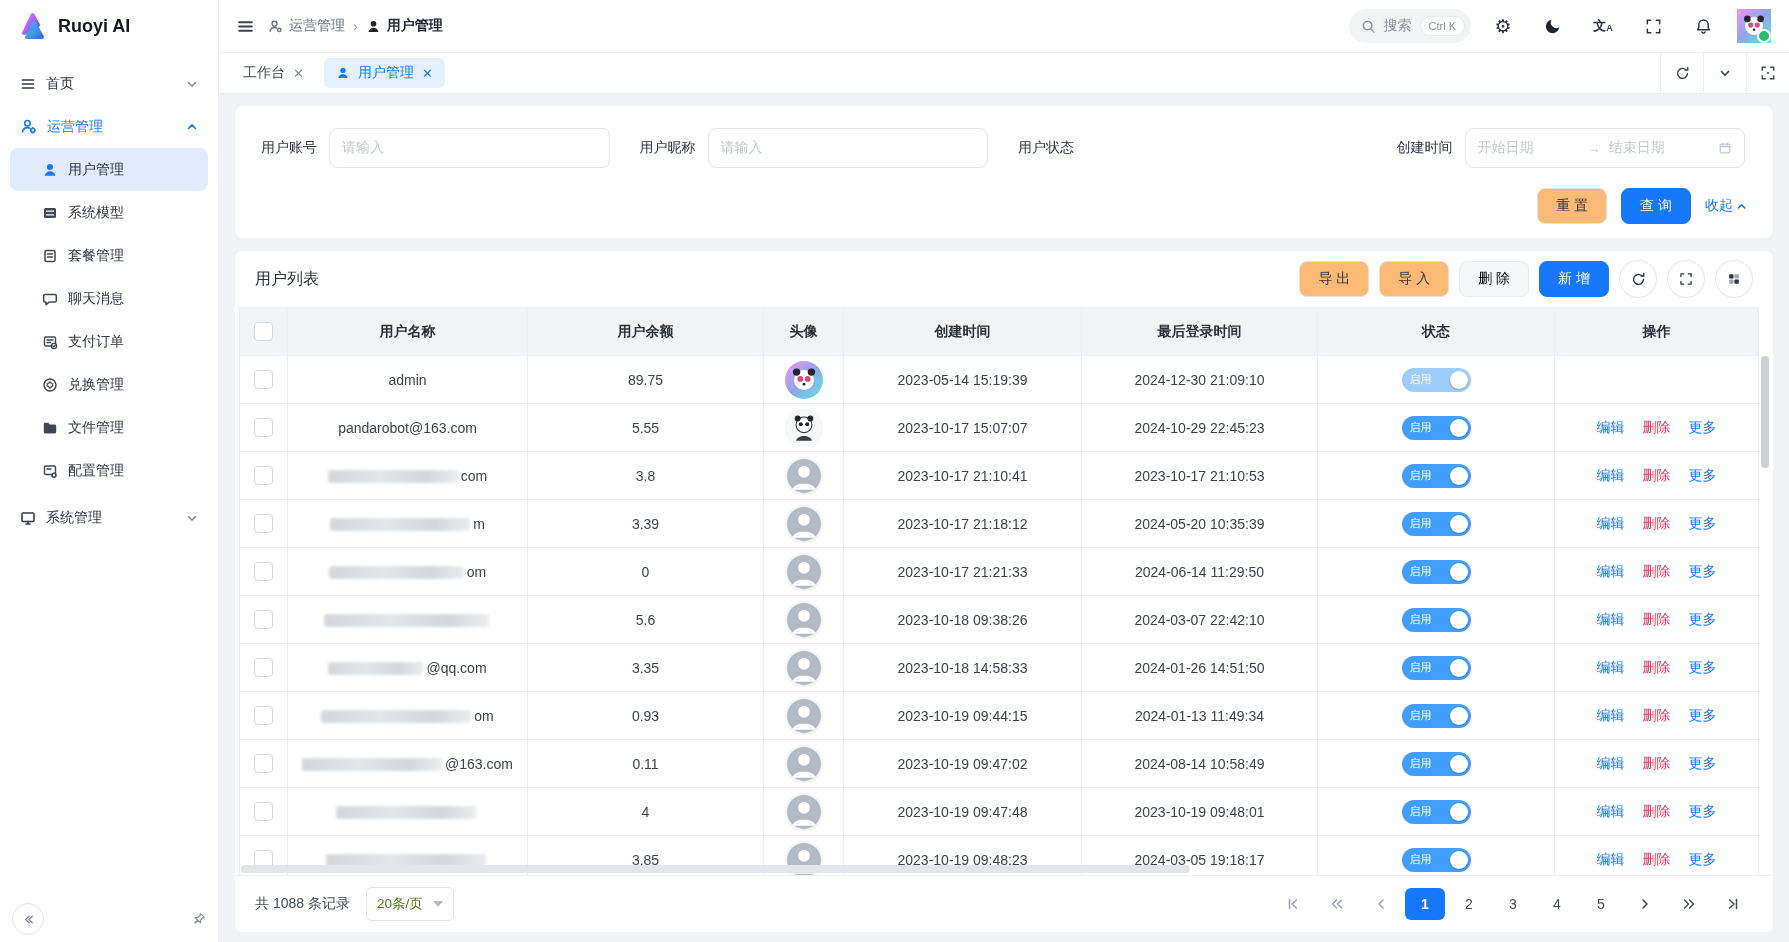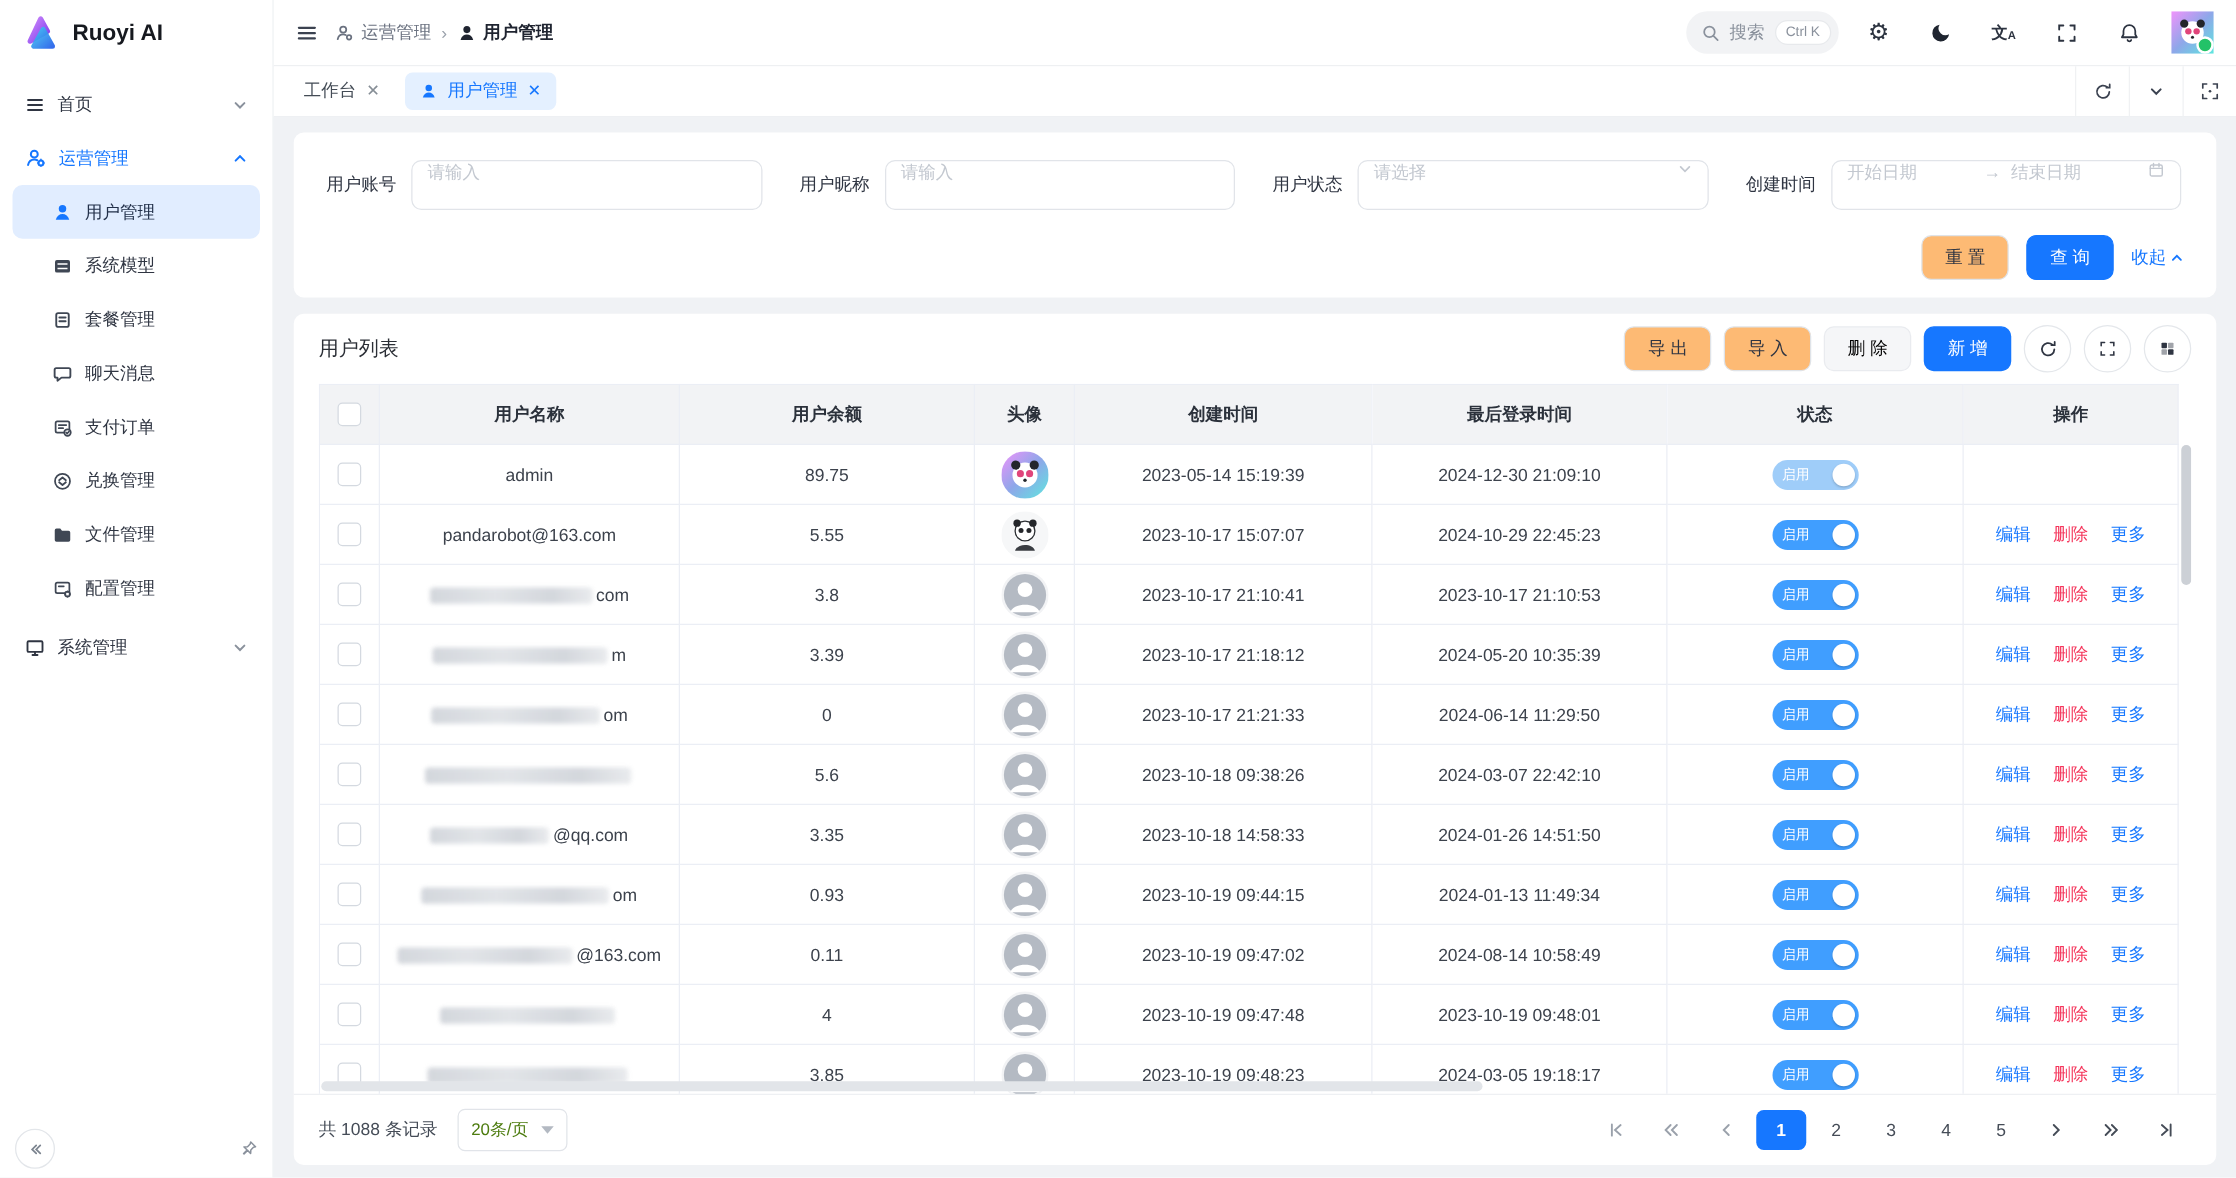--- a/index.html
+++ b/index.html
@@ -47,35 +47,35 @@
   .tab.active .x{color:#1677ff}
   .tabbar-right{margin-left:auto;display:flex;align-items:stretch;height:100%}
   .trbtn{width:42px;display:flex;align-items:center;justify-content:center;color:#3b4250;border-left:1px solid #f0f1f3;cursor:pointer}
   
   .content{flex:1;min-height:0;background:#f0f2f5;padding:12px 16px 10px;display:flex;flex-direction:column;gap:13px}
   .filter-card{background:#fff;border-radius:8px;padding:22px 26px 14px;flex:none}
   .frow{display:flex;align-items:center}
   .fgroup{display:flex;align-items:center;flex:1;padding-right:30px}
   .fgroup:last-child{padding-right:2px}
   .flabel{margin-right:12px;color:#2f3542;white-space:nowrap}
-  .fctl{flex:1;height:38px;border:1px solid #e1e4e9;border-radius:8px;display:flex;align-items:flex-start;padding:0 12px;gap:8px;background:#fff}
+  .fctl{flex:1;height:38px;border:1px solid #e1e4e9;border-radius:8px;display:flex;align-items:center;padding:0 12px;gap:8px;background:#fff}
   .ph{color:#c3c8d0;flex:1}
   .fctl .chev{color:#c3c8d0}
   .fbtns{display:flex;justify-content:flex-end;align-items:center;gap:14px;margin-top:20px}
   .btn{height:36px;padding:0 18px;border-radius:8px;border:1px solid #dfe3e8;background:#fdba74;color:#2f3542;font-size:14px;display:inline-flex;align-items:center;gap:6px;cursor:pointer}
   .btn.primary{background:#1677ff;border-color:#1677ff;color:#fff}
   .btn.disabled{background:#f5f6f8;border-color:#e9ebef;color:#000000;cursor:default}
   .linkblue{color:#1677ff;display:inline-flex;align-items:center;gap:3px;cursor:pointer}
   
   .table-card{background:#fff;border-radius:8px;flex:1;min-height:0;display:flex;flex-direction:column}
   .tc-head{height:56px;flex:none;display:flex;align-items:center;padding:0 20px}
   .tc-title{font-size:16px;font-weight:normal;color:#2b2f36}
   .tc-tools{margin-left:auto;display:flex;align-items:center;gap:10px}
   .circlebtn{width:36px;height:36px;border:1px solid #e4e7eb;border-radius:50%;display:flex;align-items:center;justify-content:center;color:#2f3542;background:#fff;cursor:pointer}
-  .tviewport{flex:1;min-height:0;overflow:hidden;margin:0 20px;position:relative;padding-right:10px}
+  .tviewport{flex:1;min-height:0;overflow:hidden;margin:0 4px;position:relative;padding-right:10px}
   table{width:100%;border-collapse:collapse;table-layout:fixed}
   th,td{border:1px solid #ebeef5;text-align:center;font-size:14px;color:#3c424c;height:47px;padding:0 6px;overflow:hidden;white-space:nowrap}
   thead th{background:#f2f3f5;color:#2b313b;font-weight:bold}
   .cb{width:17px;height:17px;border:1px solid #d4d9e0;border-radius:4px;background:#fff;display:inline-block;vertical-align:middle;cursor:pointer}
   .mask{display:inline-block;height:13px;border-radius:3px;background:linear-gradient(90deg,#cfd3d9,#dfe2e6 40%,#cfd3d9 75%,#e7e9ec);filter:blur(1.5px);vertical-align:middle;margin-right:3px;opacity:.9}
   .msfx{color:#3c424c}
   .av{width:38px;height:38px;border-radius:50%;overflow:hidden;display:inline-block;vertical-align:middle}
   .av svg{width:38px;height:38px}
   .toggle{width:58px;height:24px;border-radius:12px;background:#409eff;display:inline-flex;align-items:center;justify-content:space-between;padding:0 3px 0 8px;cursor:pointer;vertical-align:middle}
   .toggle .tlab{color:#fff;font-size:11px}
@@ -400,28 +400,20 @@
               </span>
           </div>
           <div class="fgroup">
             <span class="flabel">用户昵称</span>
             <span class="fctl">
                 <span class="ph">请输入</span>
               </span>
           </div>
           <div class="fgroup">
             <span class="flabel">用户状态</span>
-            <span class="fctl">
-              <span class="ph">请选择</span>
-              <span class="chev">
-                <svg width="12" height="12" viewBox="0 0 12 12" fill="none" stroke="currentColor" stroke-width="1.4" stroke-linecap="round">
-                    <path d="M2.5 4.5L6 8l3.5-3.5"></path>
-                  </svg>
-              </span>
-            </span>
           </div>
           <div class="fgroup">
             <span class="flabel">创建时间</span>
             <span class="fctl">
               <span class="ph">开始日期</span>
               <span class="chev">→</span>
               <span class="ph">结束日期</span>
               <span class="chev">
                 <svg width="14" height="14" viewBox="0 0 16 16" fill="none" stroke="currentColor" stroke-width="1.3" stroke-linecap="round">
                     <rect x="2.5" y="3.5" width="11" height="10" rx="1.5"></rect>

